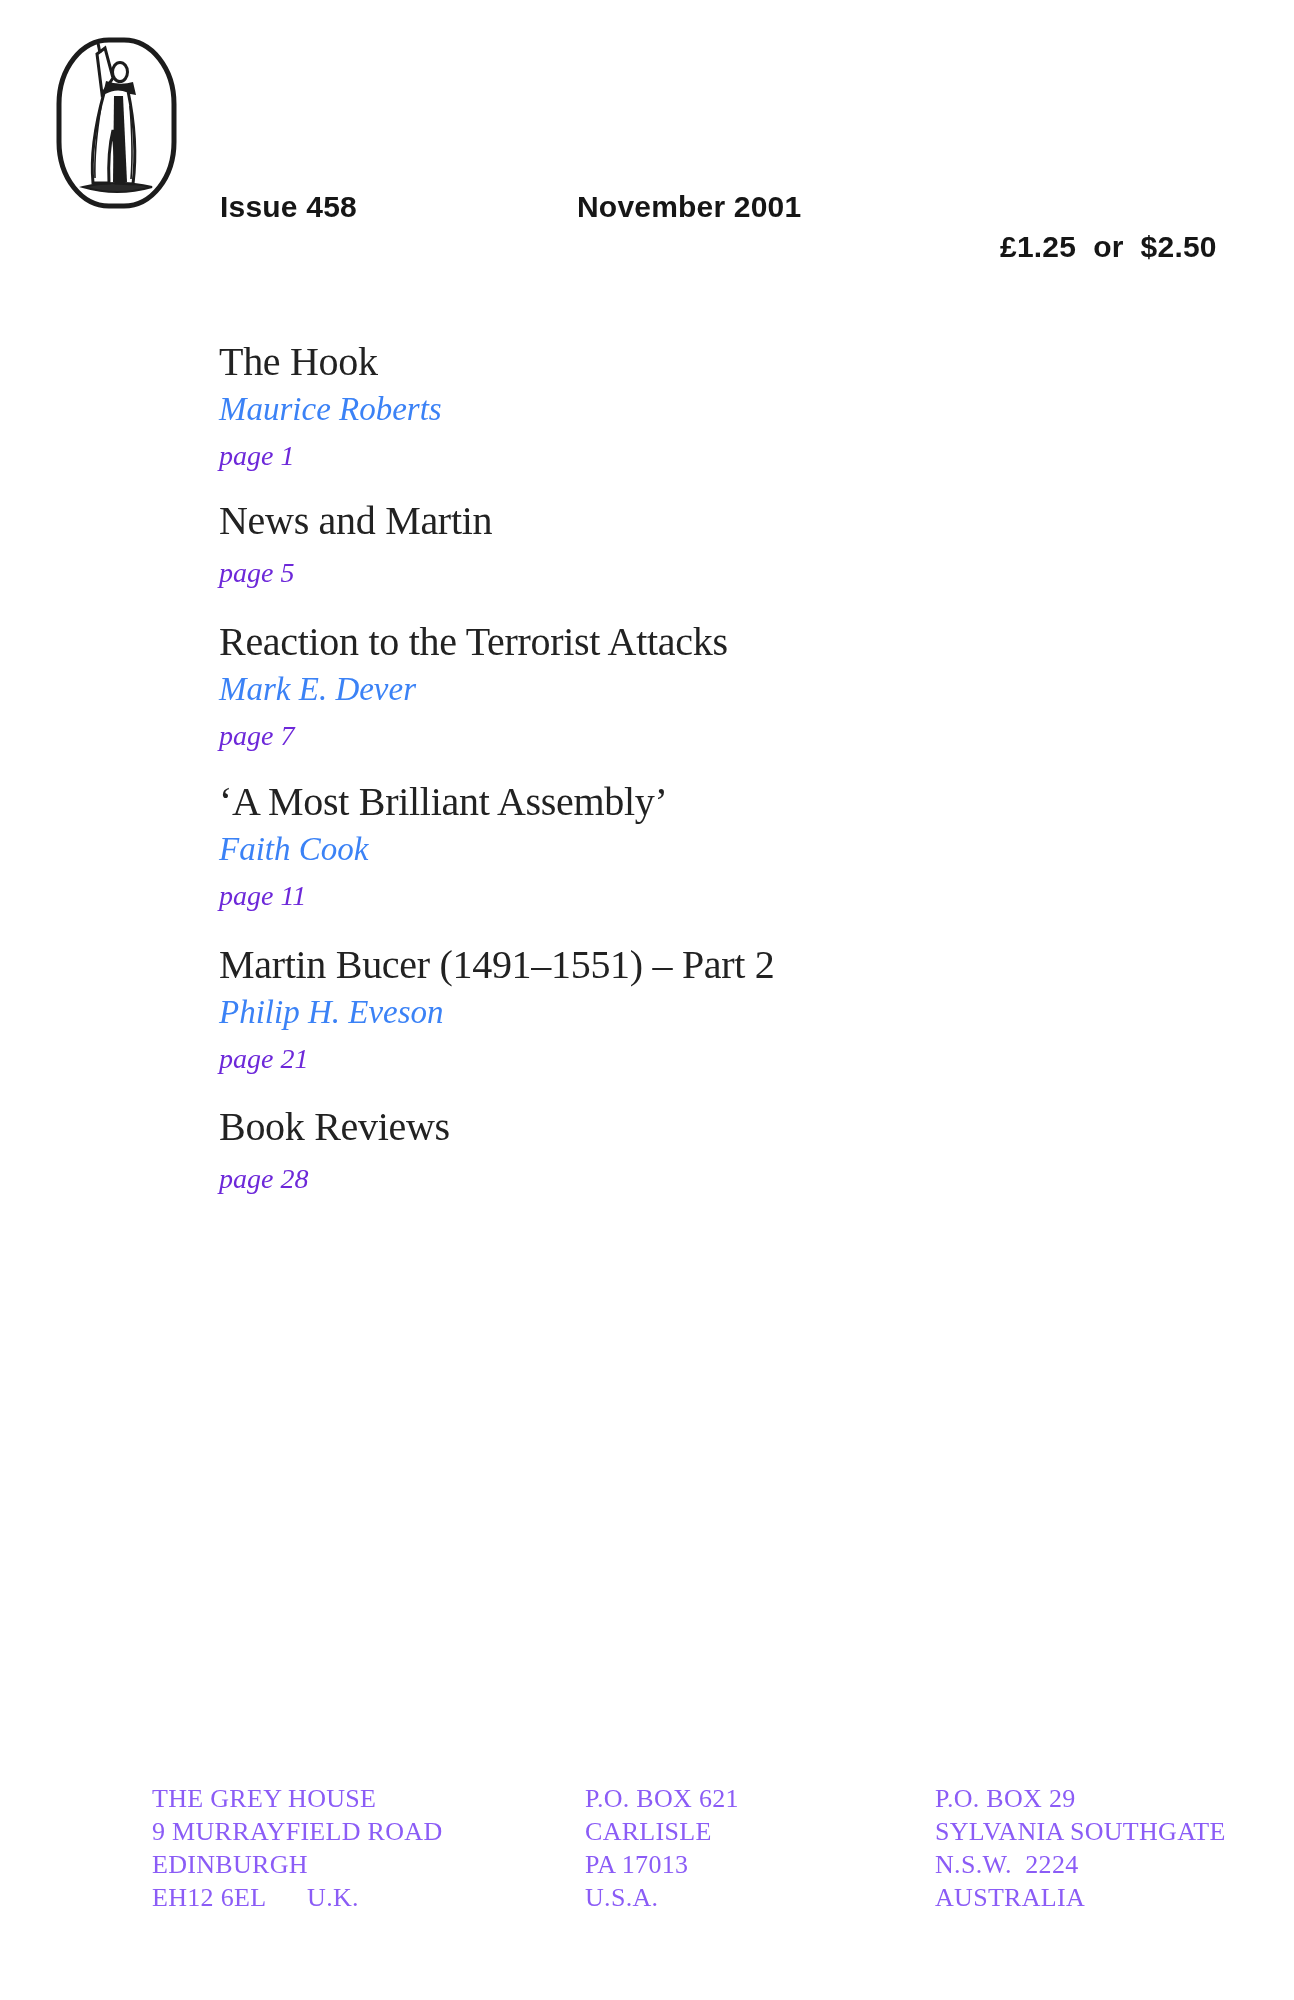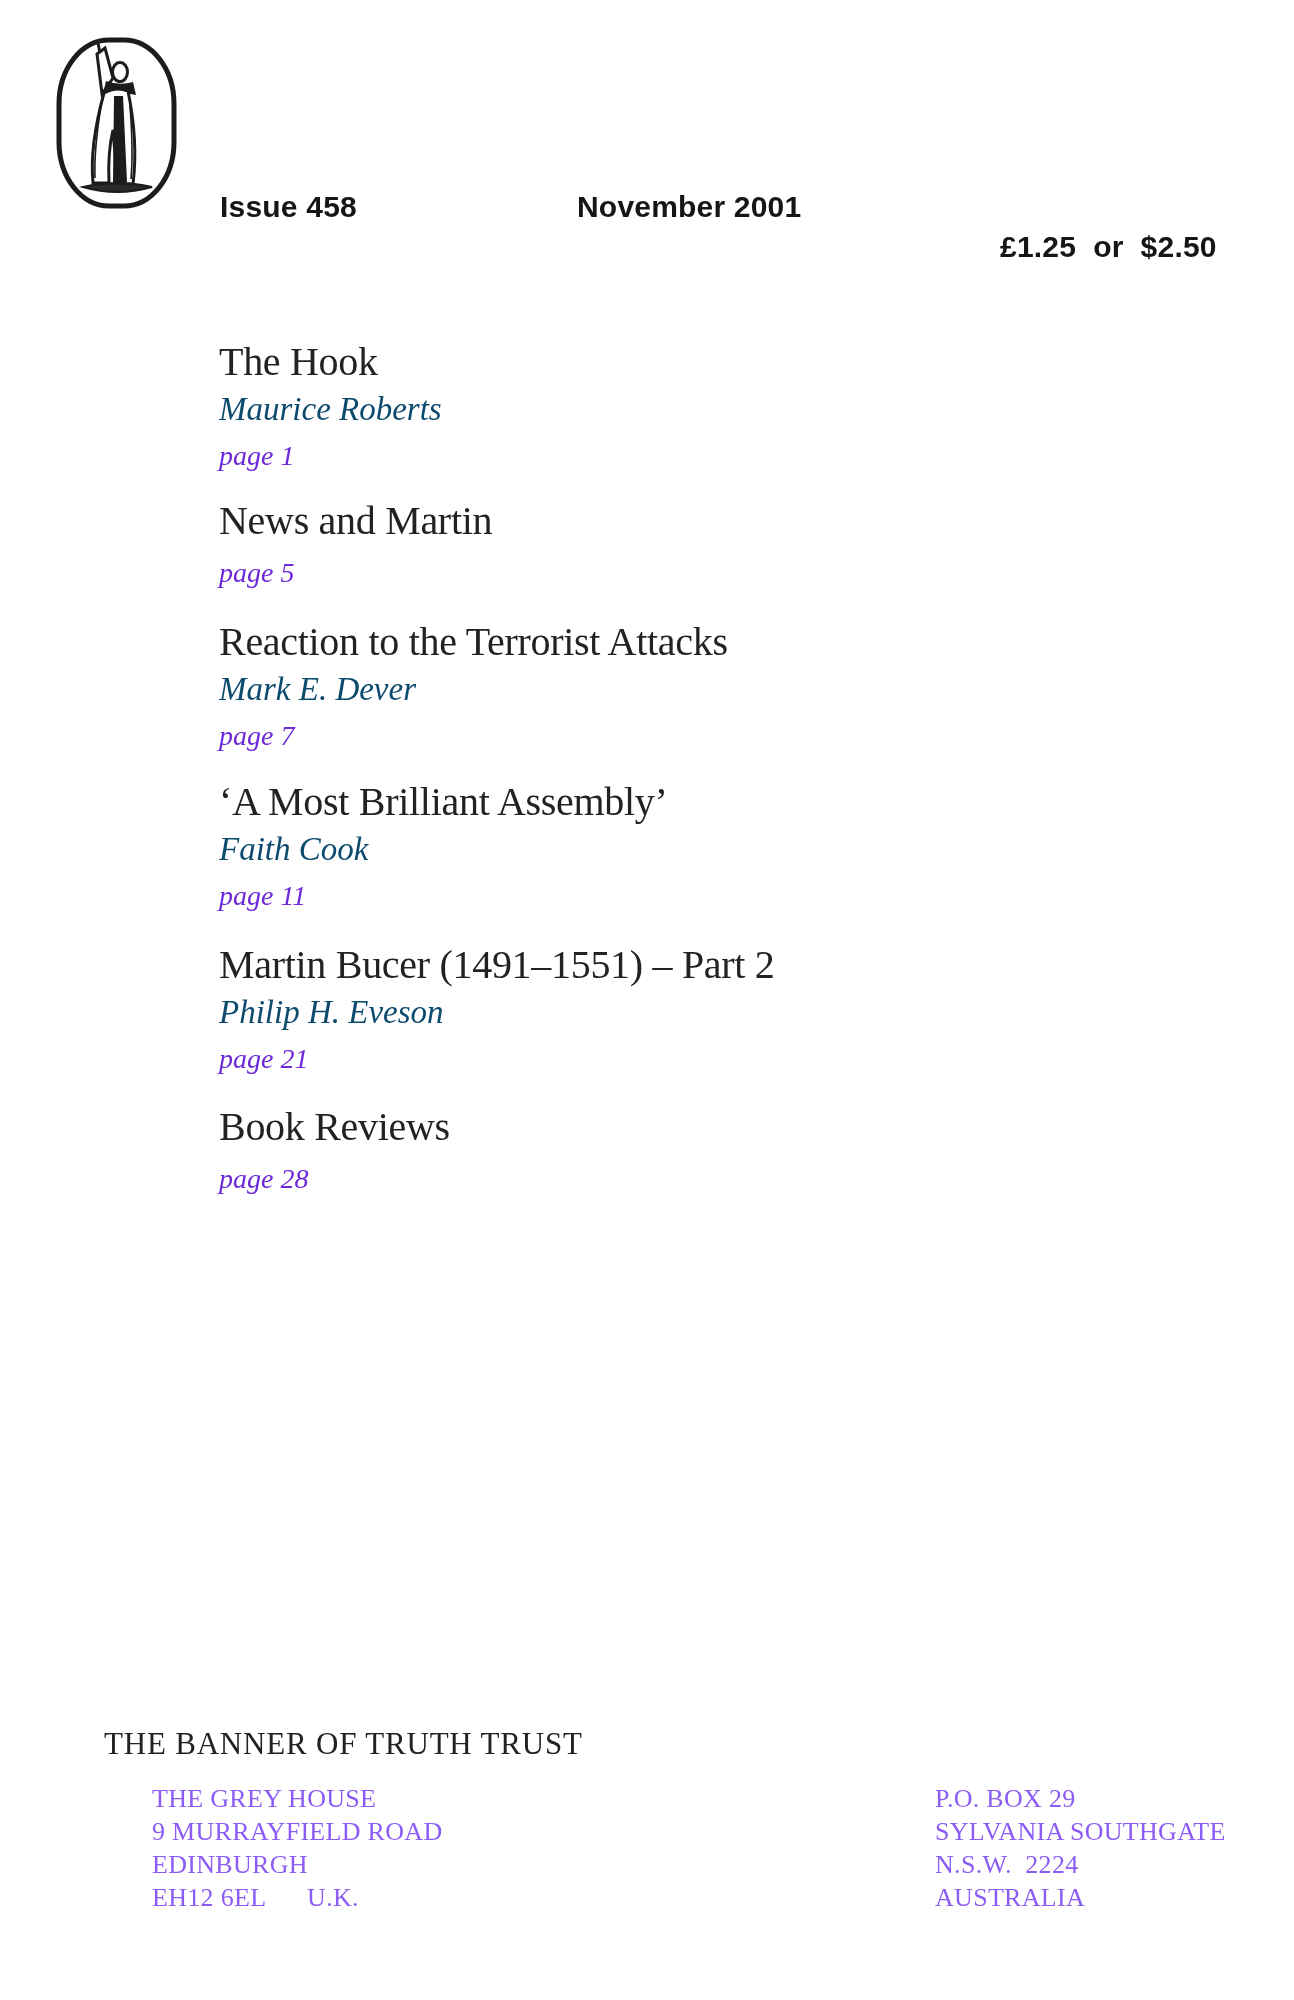--- a/index.html
+++ b/index.html
@@ -52,21 +52,21 @@
     font-size: 40px;
     line-height: 48px;
     letter-spacing: -0.3px;
     color: #222222;
   }
   .toc-author {
     font-size: 33px;
     line-height: 42px;
     margin-top: 2px;
     font-style: italic;
-    color: #0c4a6e;
+    color: #3b82f6;
   }
   .toc-page {
     font-size: 28px;
     line-height: 32px;
     margin-top: 10px;
     font-style: italic;
     color: #6d28d9;
   }
   .toc-item.no-author .toc-page { margin-top: 12px; }
 
@@ -163,29 +163,34 @@
     <div class="toc-title">Martin Bucer (1491–1551) – Part 2</div>
     <div class="toc-author">Philip H. Eveson</div>
     <div class="toc-page">page 21</div>
   </div>
 
   <div class="toc-item item-6 no-author">
     <div class="toc-title">Book Reviews</div>
     <div class="toc-page">page 28</div>
   </div>
 
-  <div class="publisher">THE BANNER OF TRUTH TRUST</div>
 
   <div class="address-col col-uk">
     <div>THE GREY HOUSE</div>
     <div>9 MURRAYFIELD ROAD</div>
     <div>EDINBURGH</div>
     <div>EH12 6EL&nbsp;&nbsp;&nbsp;&nbsp;&nbsp;&nbsp;U.K.</div>
   </div>
 
+  <div class="address-col col-usa">
+    <div>P.O. BOX 621</div>
+    <div>CARLISLE</div>
+    <div>PA 17013</div>
+    <div>U.S.A.</div>
+  </div>
 
   <div class="address-col col-aus">
     <div>P.O. BOX 29</div>
     <div>SYLVANIA SOUTHGATE</div>
     <div>N.S.W.&nbsp;&nbsp;2224</div>
     <div>AUSTRALIA</div>
   </div>
 
 </div>
 

